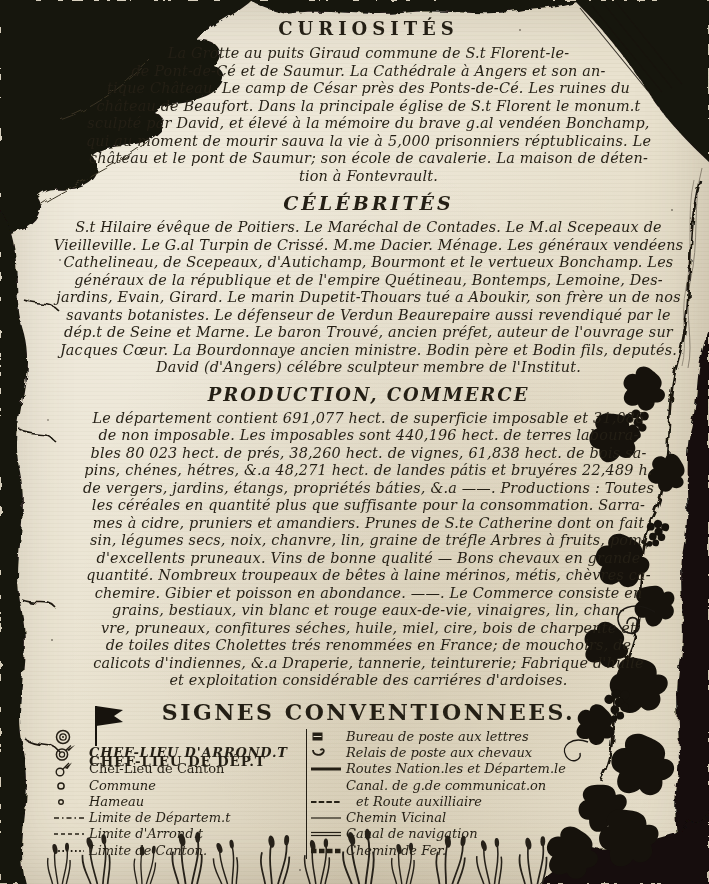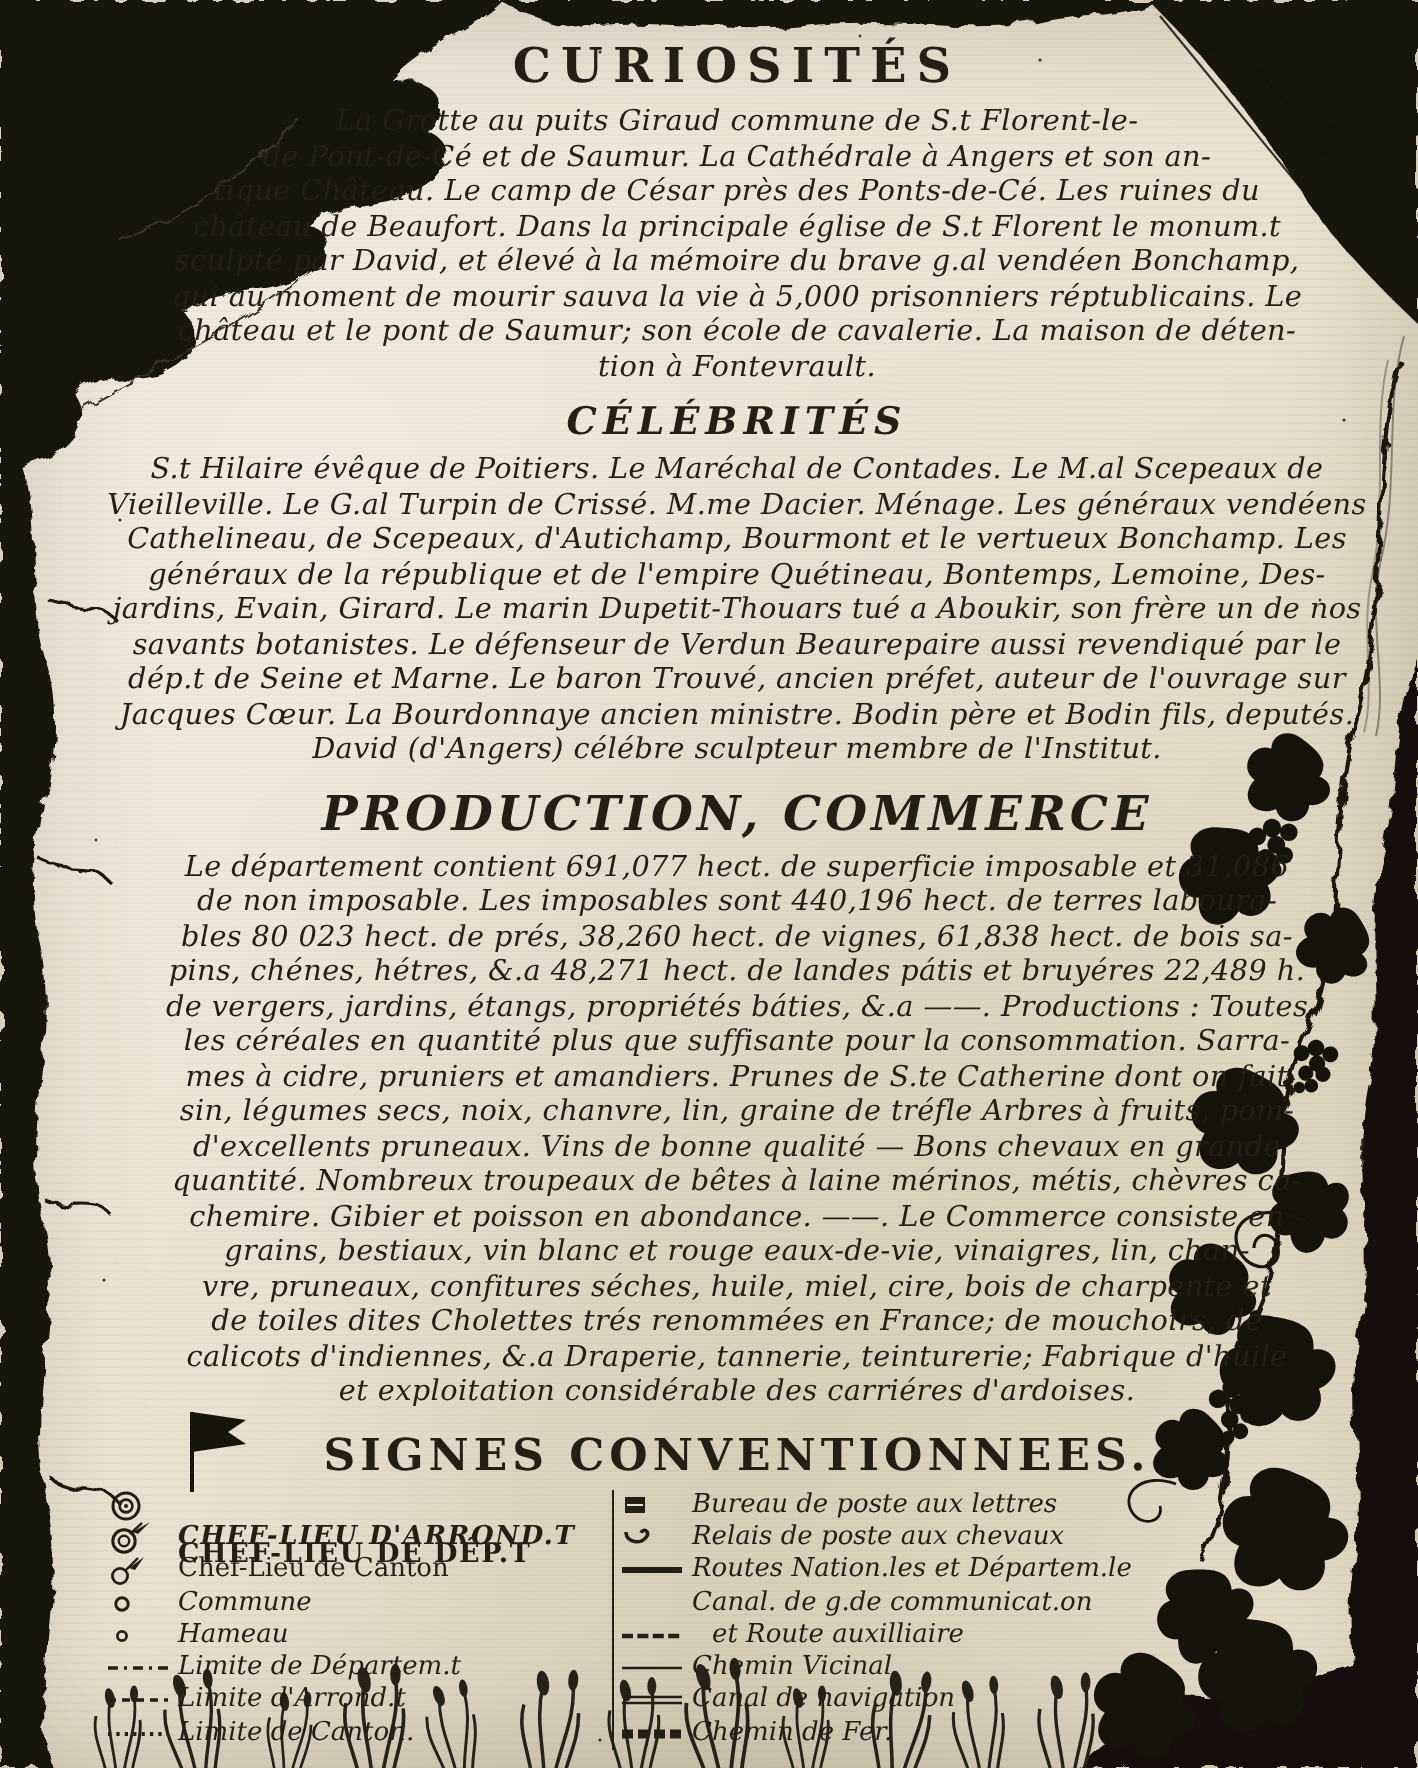--- a/index.html
+++ b/index.html
@@ -10,23 +10,23 @@
       radial-gradient(ellipse at 82% 62%, rgba(140,115,70,.12), transparent 55%),
       radial-gradient(ellipse at 50% 97%, rgba(120,100,60,.14), transparent 60%),
       repeating-linear-gradient(0deg, rgba(95,80,50,.045) 0 1px, transparent 1px 4px),
       #e9e2cf;
     box-shadow:inset 0 0 70px rgba(88,72,42,.28);
     font-family:"DejaVu Serif","Liberation Serif",serif;color:#241f15;
   }
   .art{position:absolute;inset:0;z-index:1;}
   .content{position:absolute;z-index:2;left:40px;right:12px;top:2px;text-align:center;}
   .sec-title{font-weight:bold;}
-  .t-curio{font-size:24px;letter-spacing:5px;margin:16px 0 6px;}
+  .t-curio{font-size:18px;letter-spacing:5px;margin:16px 0 6px;}
   .t-celeb{font-size:19px;font-style:italic;letter-spacing:3px;margin:7px 0 5px;}
-  .t-prod{font-size:24px;font-style:italic;letter-spacing:2px;margin:7px 0 5px;}
+  .t-prod{font-size:18px;font-style:italic;letter-spacing:2px;margin:7px 0 5px;}
   .t-signes{font-size:22px;letter-spacing:2.5px;margin:9px 0 4px;text-align:center;}
   .bodyline{font-style:italic;font-size:14.4px;line-height:17.5px;white-space:nowrap;letter-spacing:.2px;}
   .legend{display:flex;width:556px;margin-left:14px;text-align:left;position:relative;}
   .lcol{width:252px;}
   .rcol{width:296px;border-left:1.6px solid #241f15;padding-left:4px;}
   .lrow{display:flex;align-items:center;gap:5px;height:16.3px;font-size:13px;line-height:16px;white-space:nowrap;}
   .sym{width:30px;flex:none;display:flex;align-items:center;}
   .sym svg{display:block;}
   .caps1{font-weight:bold;letter-spacing:.8px;font-size:13.5px;margin-top:48px;}
   .caps2{font-weight:bold;font-style:italic;letter-spacing:.8px;font-size:13px;}

